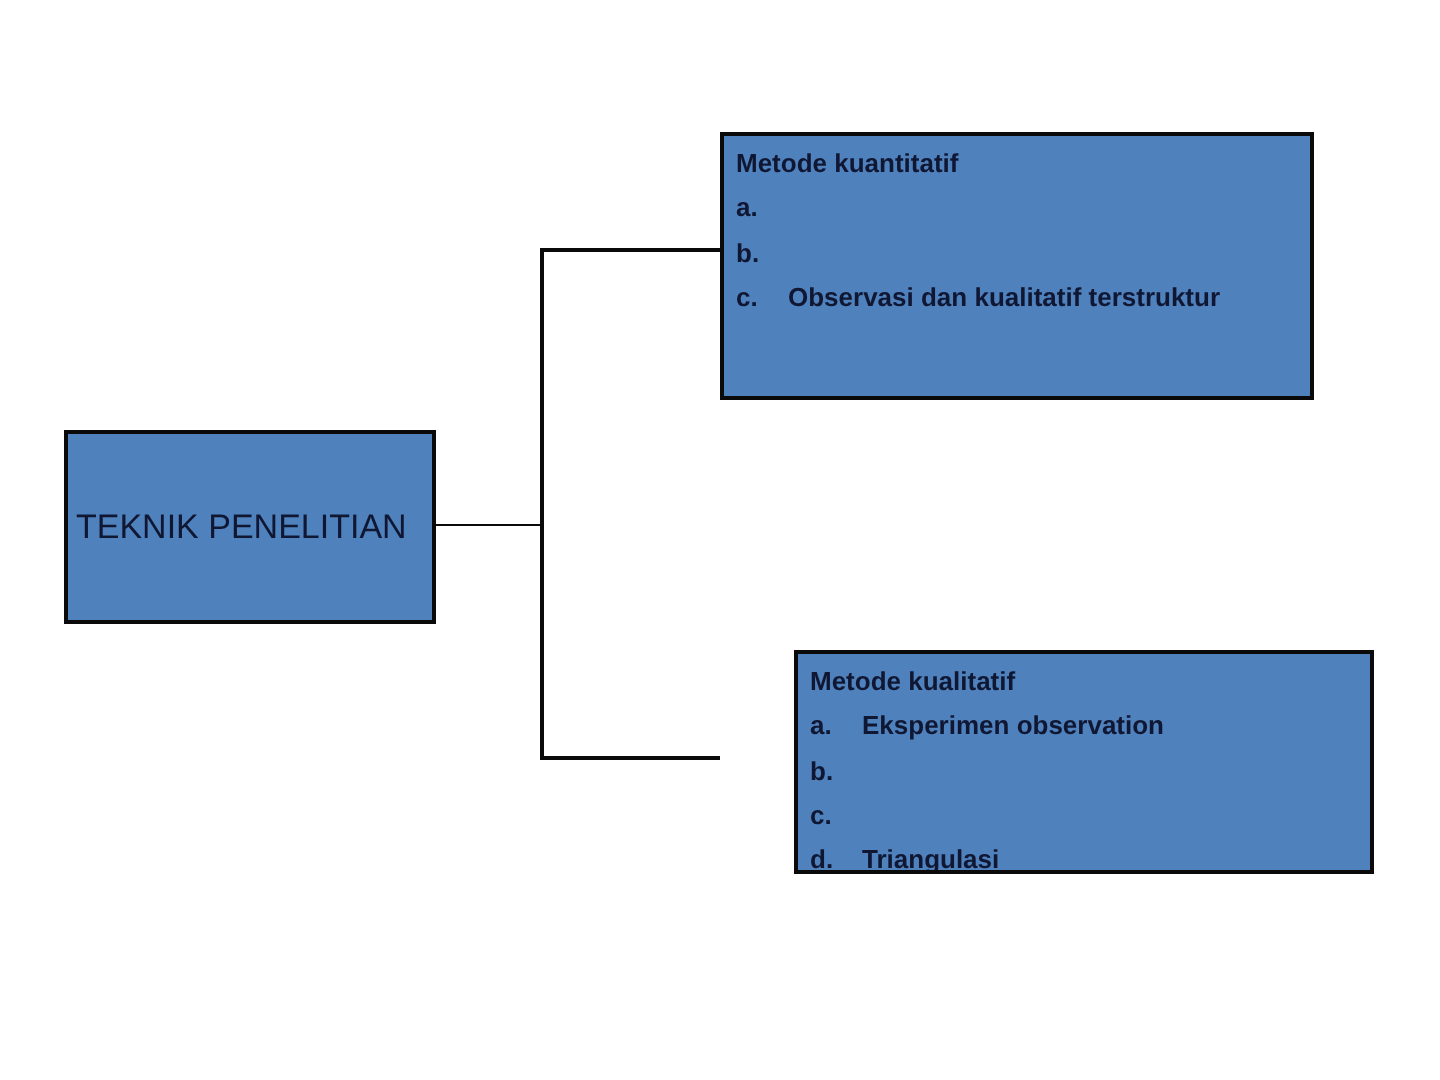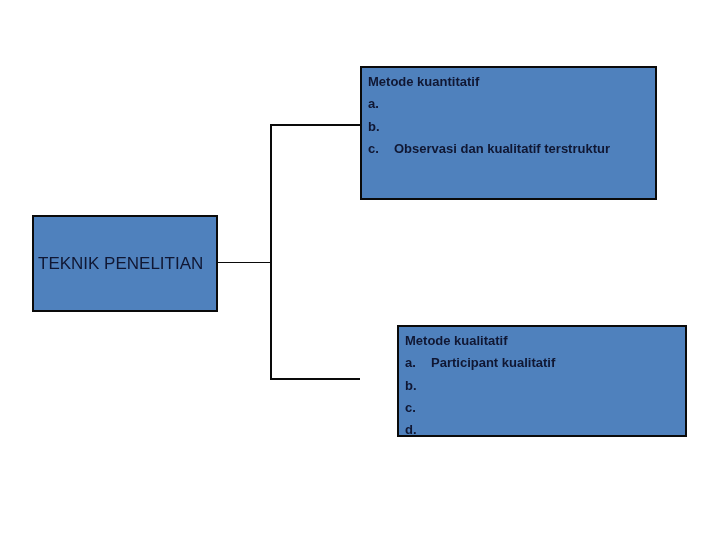--- a/index.html
+++ b/index.html
@@ -94,26 +94,27 @@
     <div class="item-row">
       <span class="item-marker">c.</span>
       <span class="item-text">Observasi dan kualitatif terstruktur</span>
     </div>
   </div>
 
   <div class="shape method-box box-bottom">
     <div class="box-title">Metode kualitatif</div>
     <div class="item-row">
       <span class="item-marker">a.</span>
-      <span class="item-text">Participant kualitatif</span>
+      <span class="item-text">Eksperimen observation</span>
     </div>
     <div class="item-row">
       <span class="item-marker">b.</span>
     </div>
     <div class="item-row">
       <span class="item-marker">c.</span>
     </div>
     <div class="item-row">
       <span class="item-marker">d.</span>
+      <span class="item-text">Triangulasi</span>
     </div>
   </div>
 
 </div>
 
 </body></html>

